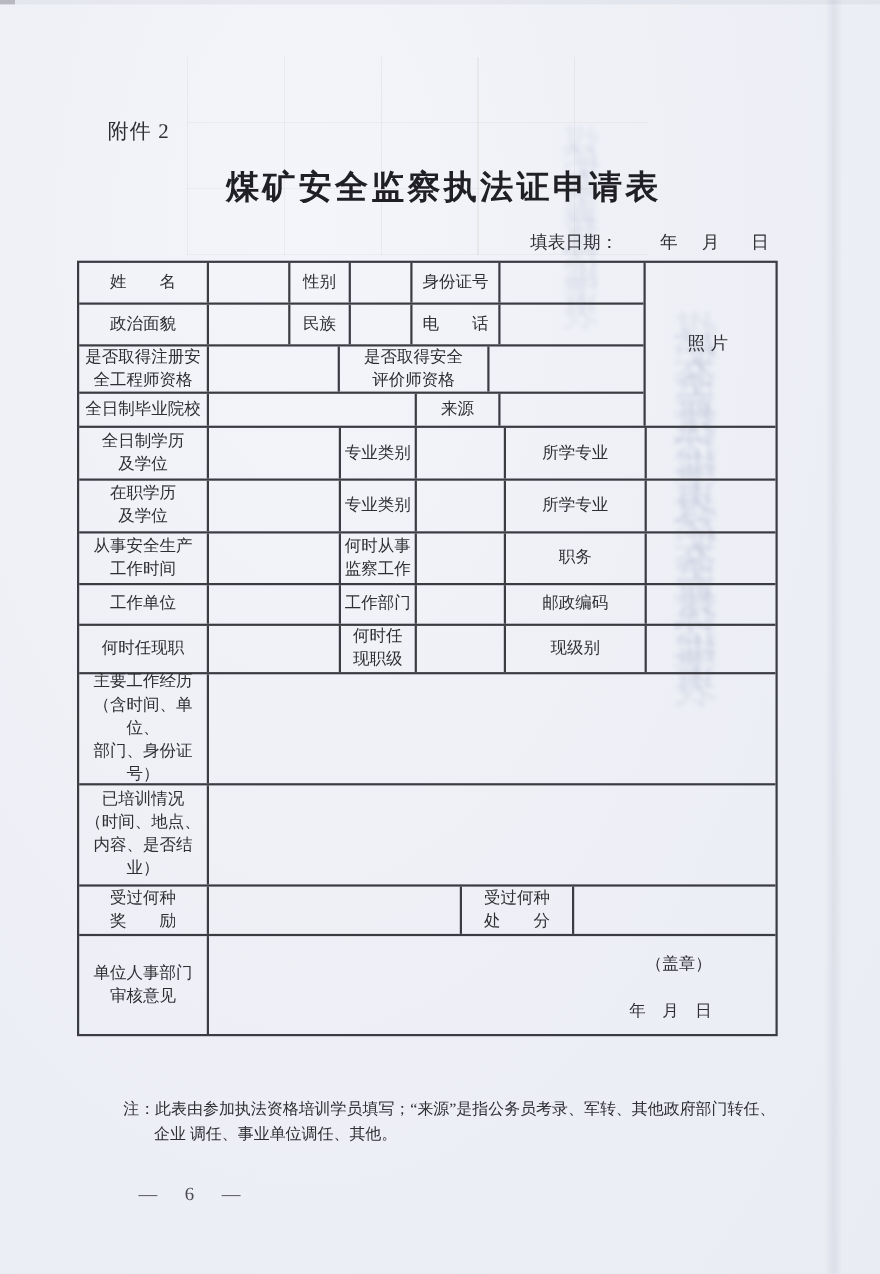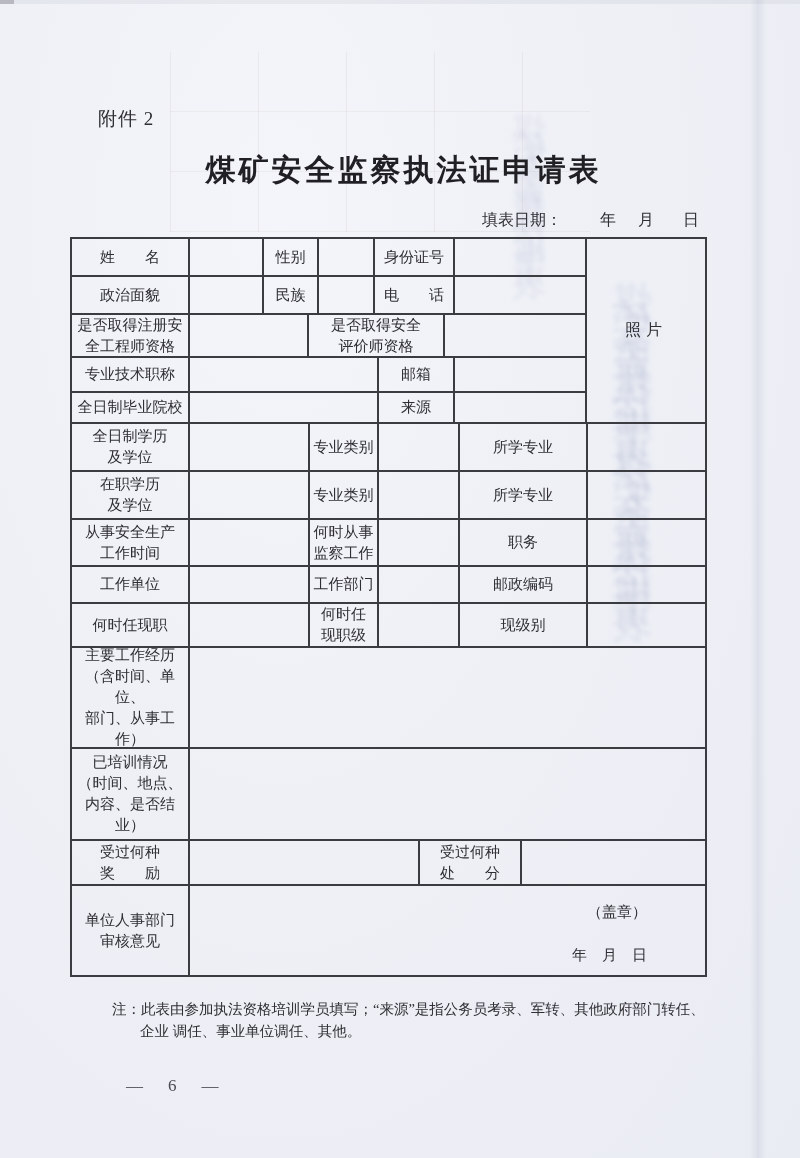--- a/index.html
+++ b/index.html
@@ -110,26 +110,20 @@
           <div class="c flex1"></div>
         </div>
         <div class="row h43">
           <div class="c w118">是否取得注册安
 全工程师资格</div>
           <div class="c w119"></div>
           <div class="c w146">是否取得安全
 评价师资格</div>
           <div class="c flex1"></div>
         </div>
-        <div class="row h35">
-          <div class="c w118">专业技术职称</div>
-          <div class="c w189"></div>
-          <div class="c w76">邮箱</div>
-          <div class="c flex1"></div>
-        </div>
         <div class="row h29">
           <div class="c w118">全日制毕业院校</div>
           <div class="c w189"></div>
           <div class="c w76">来源</div>
           <div class="c flex1"></div>
         </div>
       </div>
       <div class="photo-cell">照片</div>
     </div>
 
@@ -179,21 +173,21 @@
       <div class="c w69">何时任
 现职级</div>
       <div class="c w81"></div>
       <div class="c w128">现级别</div>
       <div class="c flex1"></div>
     </div>
 
     <div class="row h101">
       <div class="c w118">主要工作经历
 （含时间、单位、
-部门、从事工作）</div>
+部门、身份证号）</div>
       <div class="c flex1"></div>
     </div>
 
     <div class="row h92">
       <div class="c w118">已培训情况
 （时间、地点、
 内容、是否结业）</div>
       <div class="c flex1"></div>
     </div>
 

